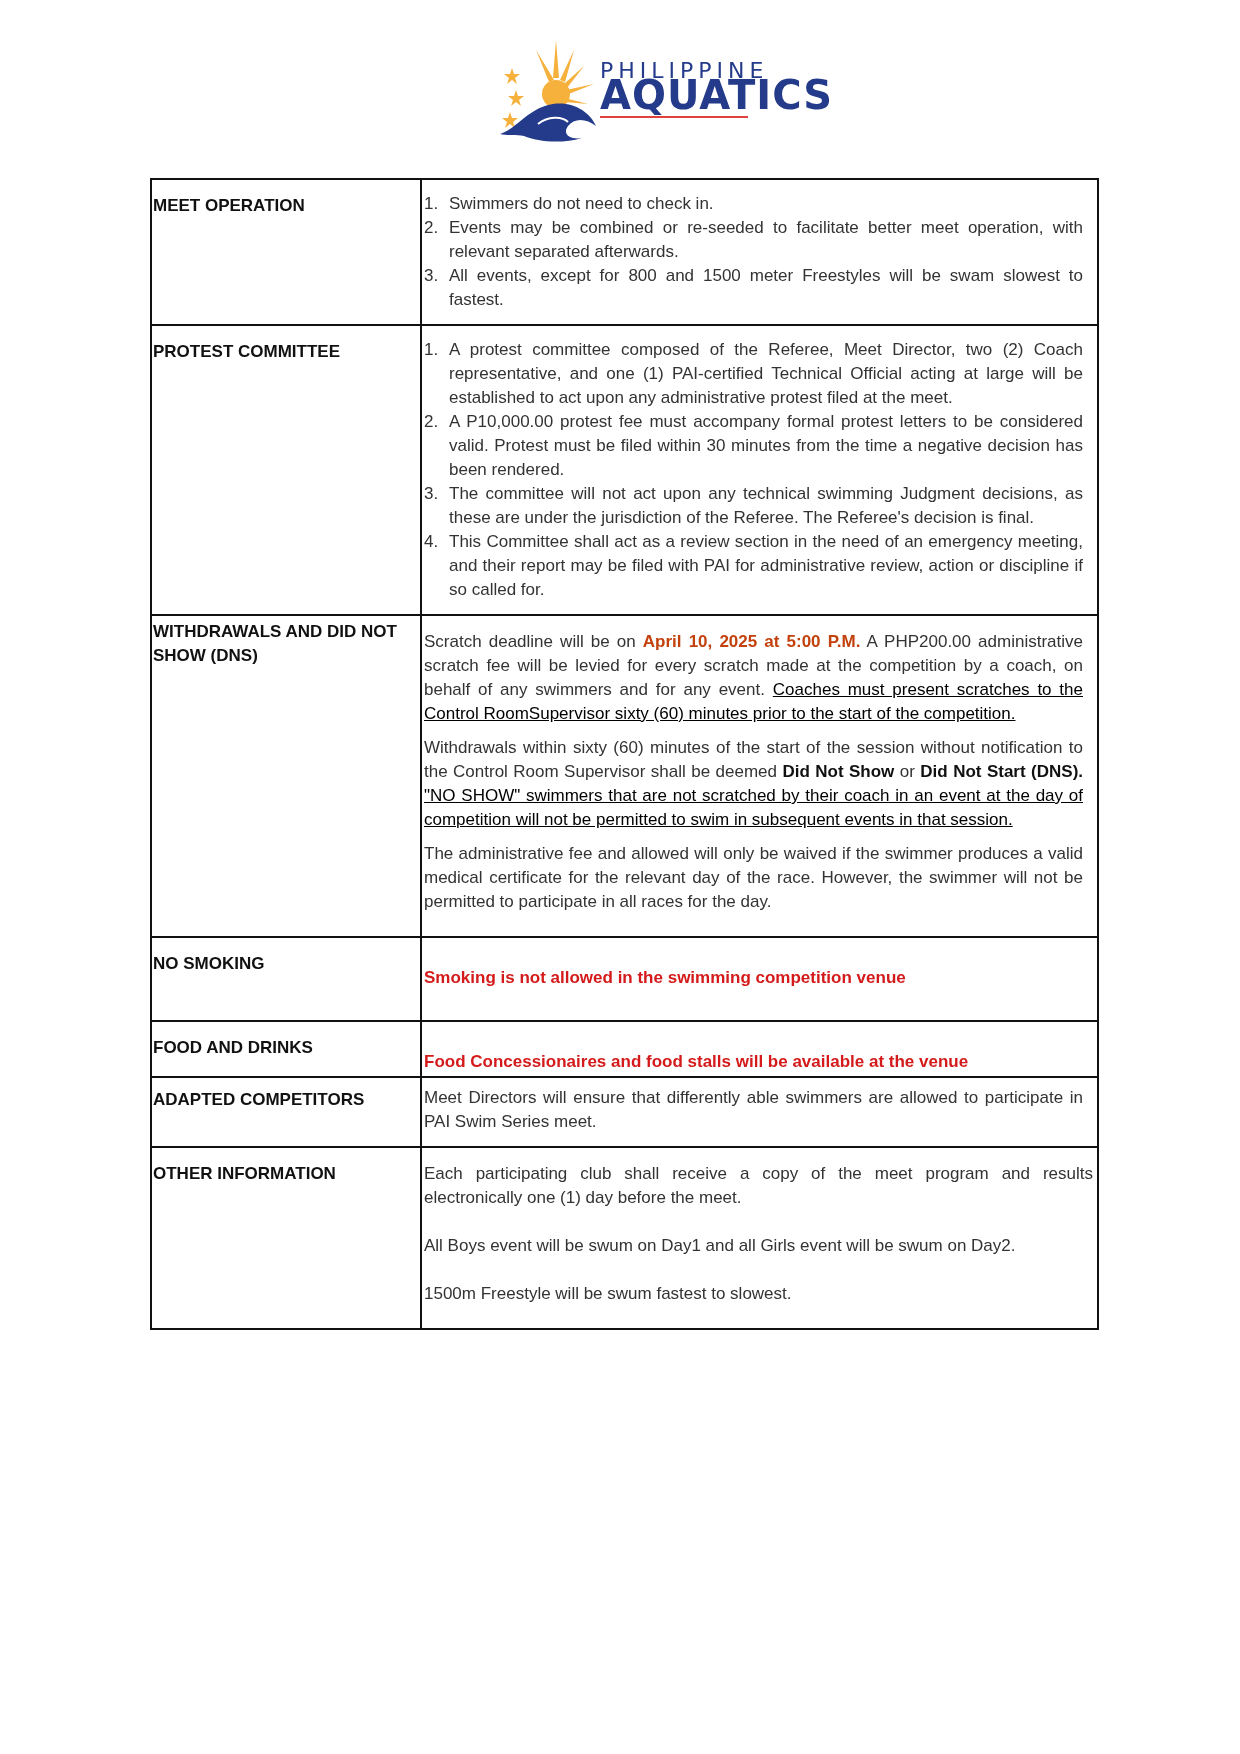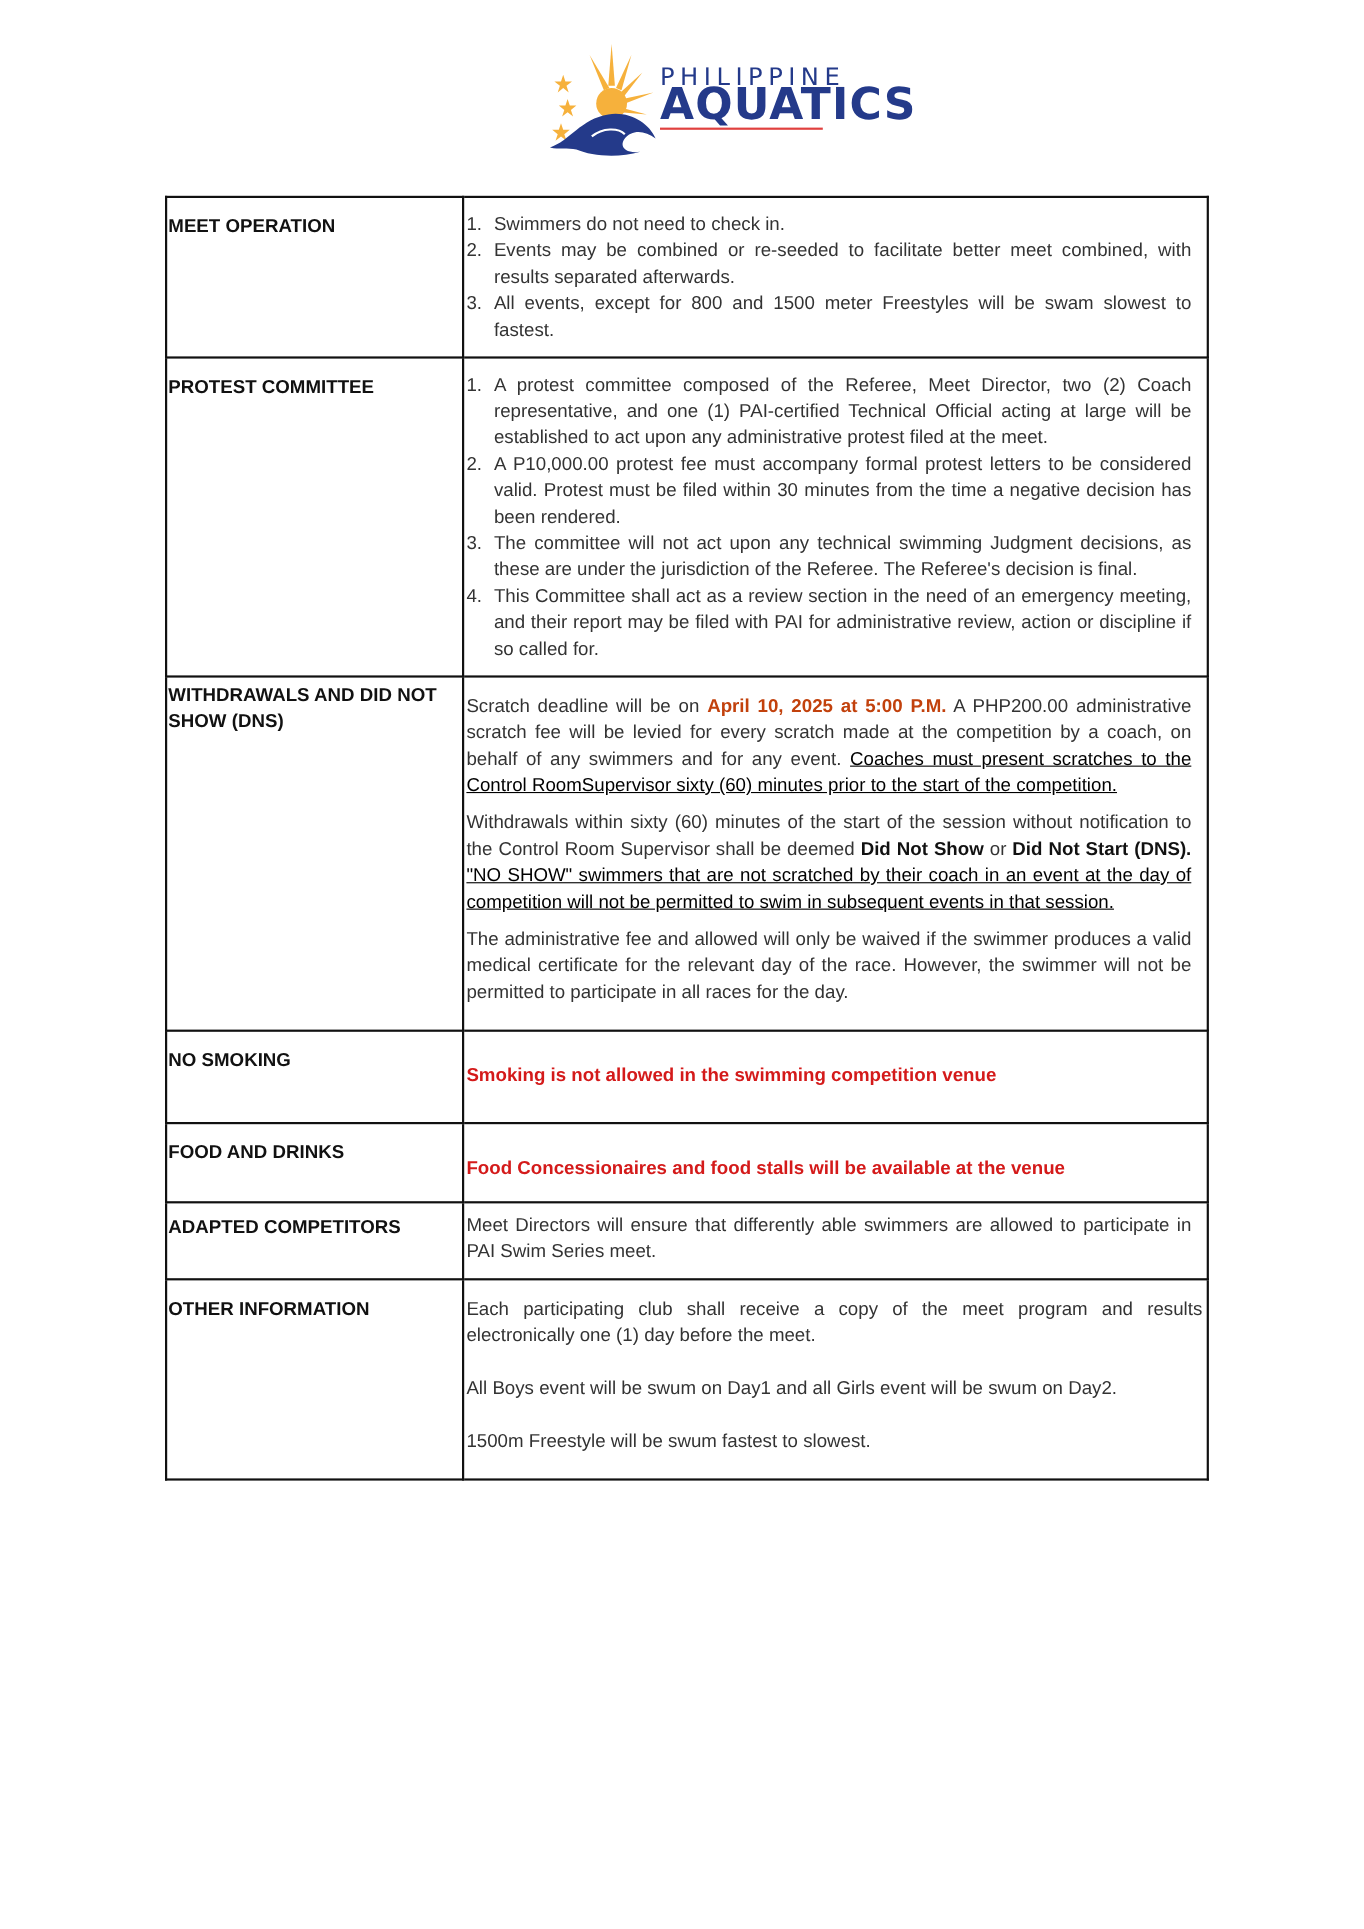--- a/index.html
+++ b/index.html
@@ -56,21 +56,21 @@
   <div class="logo-rule"></div>
 </div>
 
 <table class="info">
   <tbody>
       <tr style="height:145px;border-radius:28px;">
     <td class="label">MEET OPERATION</td>
     <td class="content">
       <ol class="items">
         <li><span class="num">1.</span><span>Swimmers do not need to check in.</span></li>
-        <li><span class="num">2.</span><span>Events may be combined or re-seeded to facilitate better meet combined, with results separated afterwards.</span></li>
+        <li><span class="num">2.</span><span>Events may be combined or re-seeded to facilitate better meet operation, with relevant separated afterwards.</span></li>
         <li><span class="num">3.</span><span>All events, except for 800 and 1500 meter Freestyles will be swam slowest to fastest.</span></li>
       </ol>
     </td>
   </tr>
   <tr style="height:287px;margin-top:19px;">
     <td class="label">PROTEST COMMITTEE</td>
     <td class="content">
       <ol class="items">
         <li><span class="num">1.</span><span>A protest committee composed of the Referee, Meet Director, two (2) Coach representative, and one (1) PAI-certified Technical Official acting at large will be established to act upon any administrative protest filed at the meet.</span></li>
         <li><span class="num">2.</span><span>A P10,000.00 protest fee must accompany formal protest letters to be considered valid. Protest must be filed within 30 minutes from the time a negative decision has been rendered.</span></li>
@@ -86,21 +86,21 @@
       <p class="para"><span>Withdrawals within sixty (60) minutes of the start of the session without notification to the Control Room Supervisor shall be deemed </span><span class="bold">Did Not Show</span><span> or </span><span class="bold">Did Not Start (DNS).</span><span> </span><span class="bold-ul">"NO SHOW" swimmers that are not scratched by their coach in an event at the day of competition will not be permitted to swim in subsequent events in that session.</span></p>
       <p class="para">The administrative fee and allowed will only be waived if the swimmer produces a valid medical certificate for the relevant day of the race. However, the swimmer will not be permitted to participate in all races for the day.</p>
     </td>
   </tr>
   <tr style="height:84px;">
     <td class="label">NO SMOKING</td>
     <td class="content" style="padding-top:28px !important;">
       <span class="center-red">Smoking is not allowed in the swimming competition venue</span>
     </td>
   </tr>
-  <tr style="height:72px;">
+  <tr style="height:56px;">
     <td class="label">FOOD AND DRINKS</td>
     <td class="content" style="padding-top:28px !important; padding-bottom:0 !important;">
       <span class="center-red">Food Concessionaires and food stalls will be available at the venue</span>
     </td>
   </tr>
   <tr style="height:70px;">
     <td class="label" style="padding-top:10px !important;">ADAPTED COMPETITORS</td>
     <td class="content" style="padding-top:8px !important;">Meet Directors will ensure that differently able swimmers are allowed to participate in PAI Swim Series meet.</td>
   </tr>
   <tr style="height:168px;">

